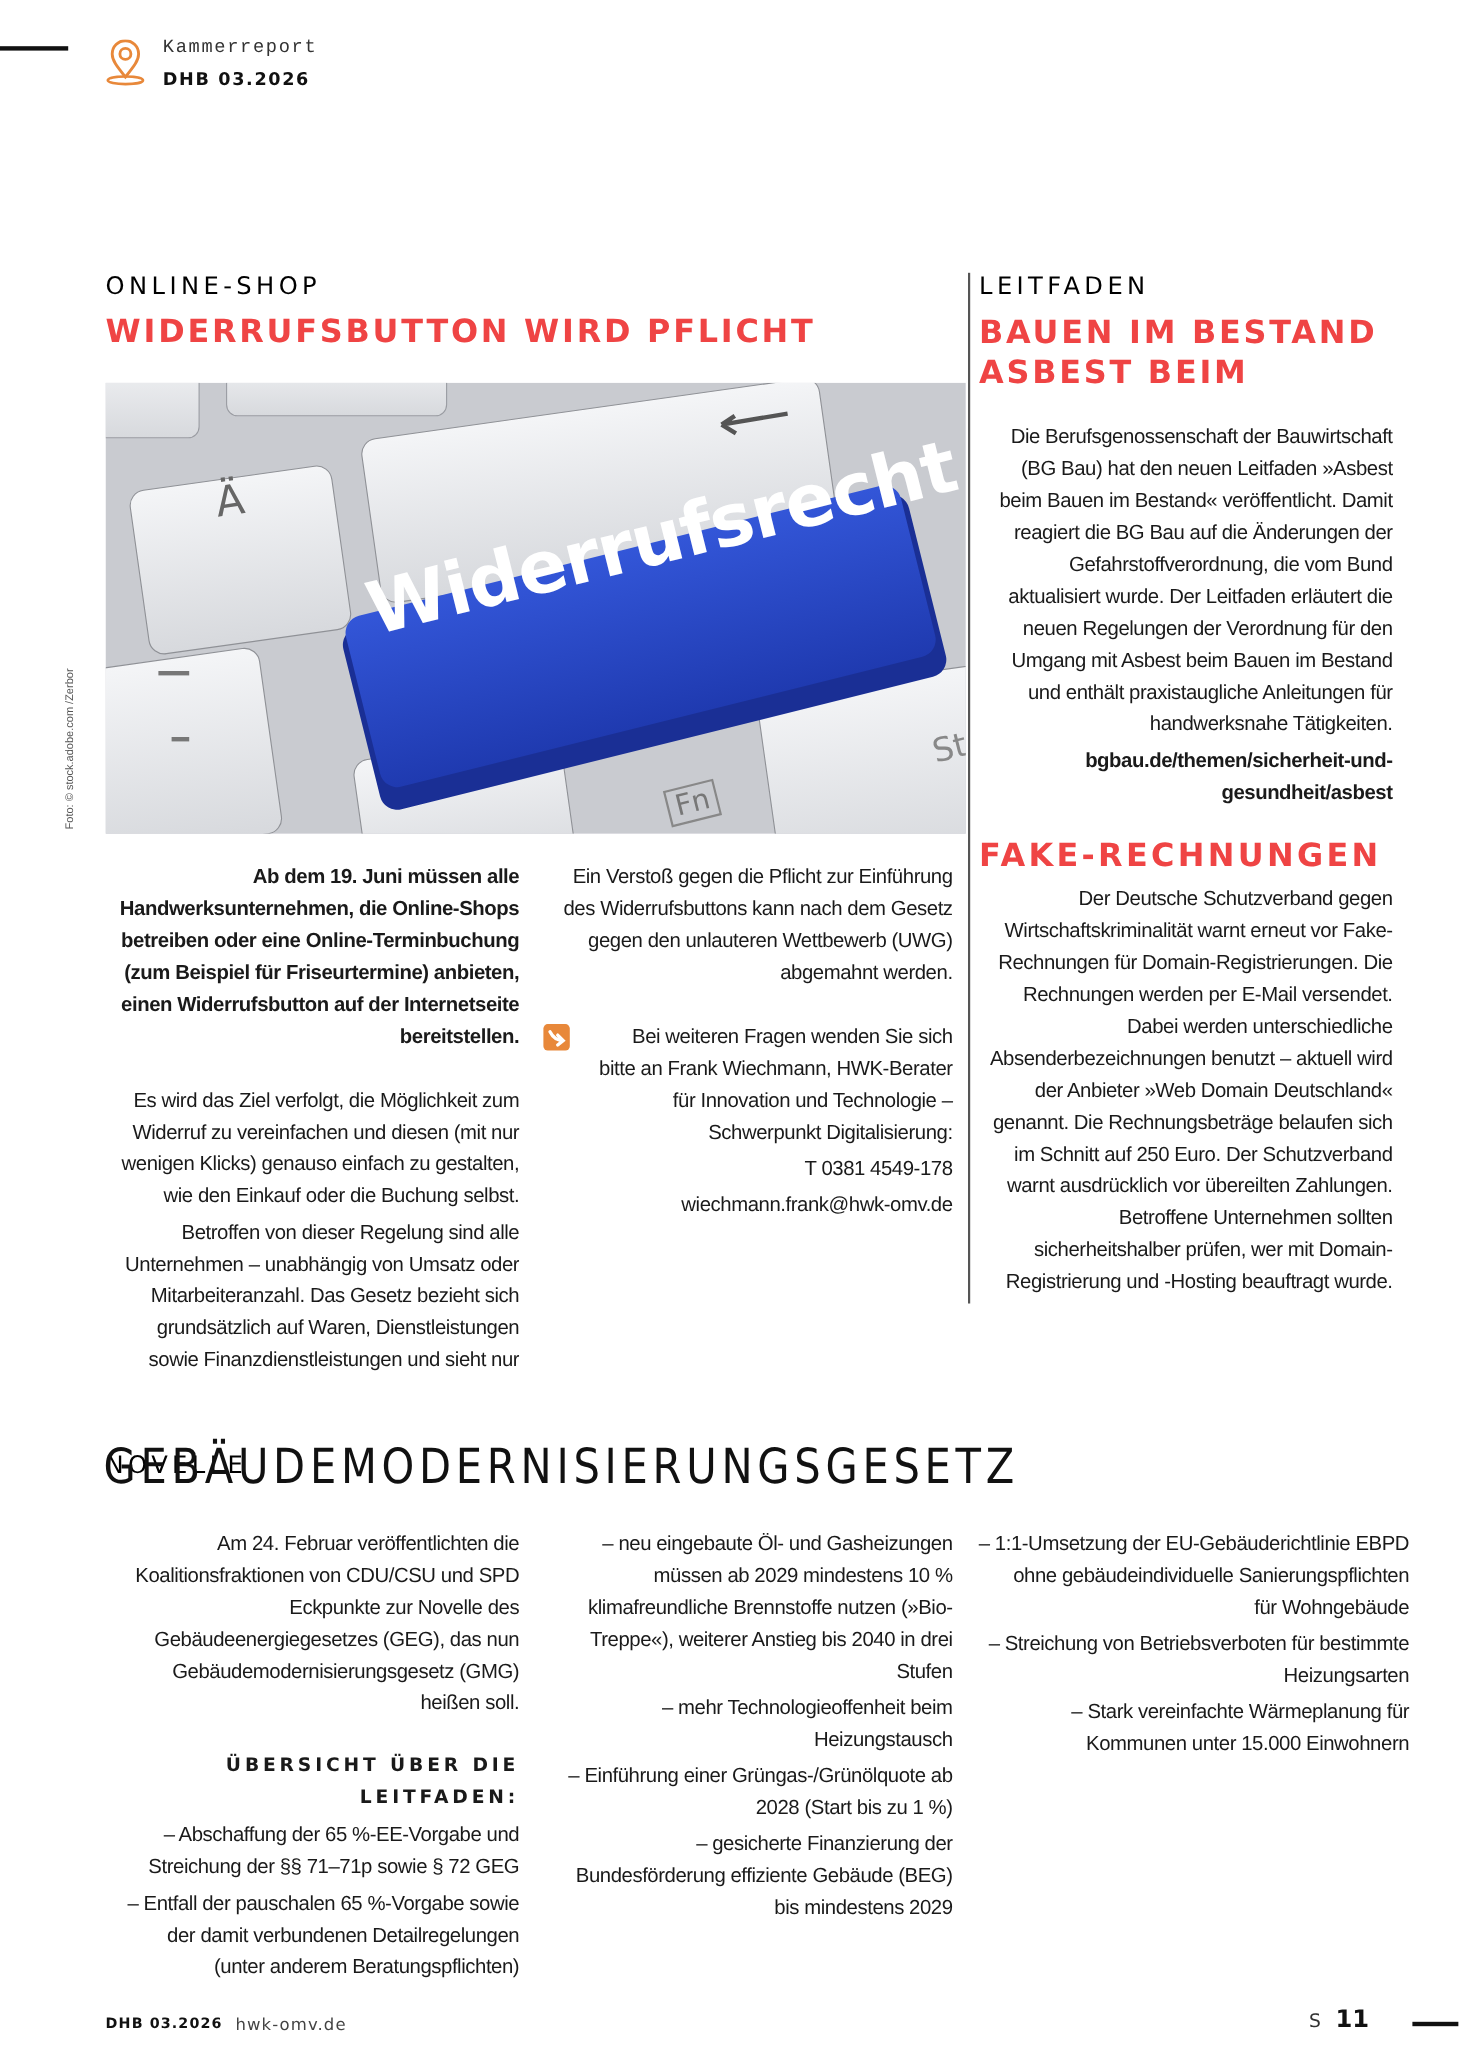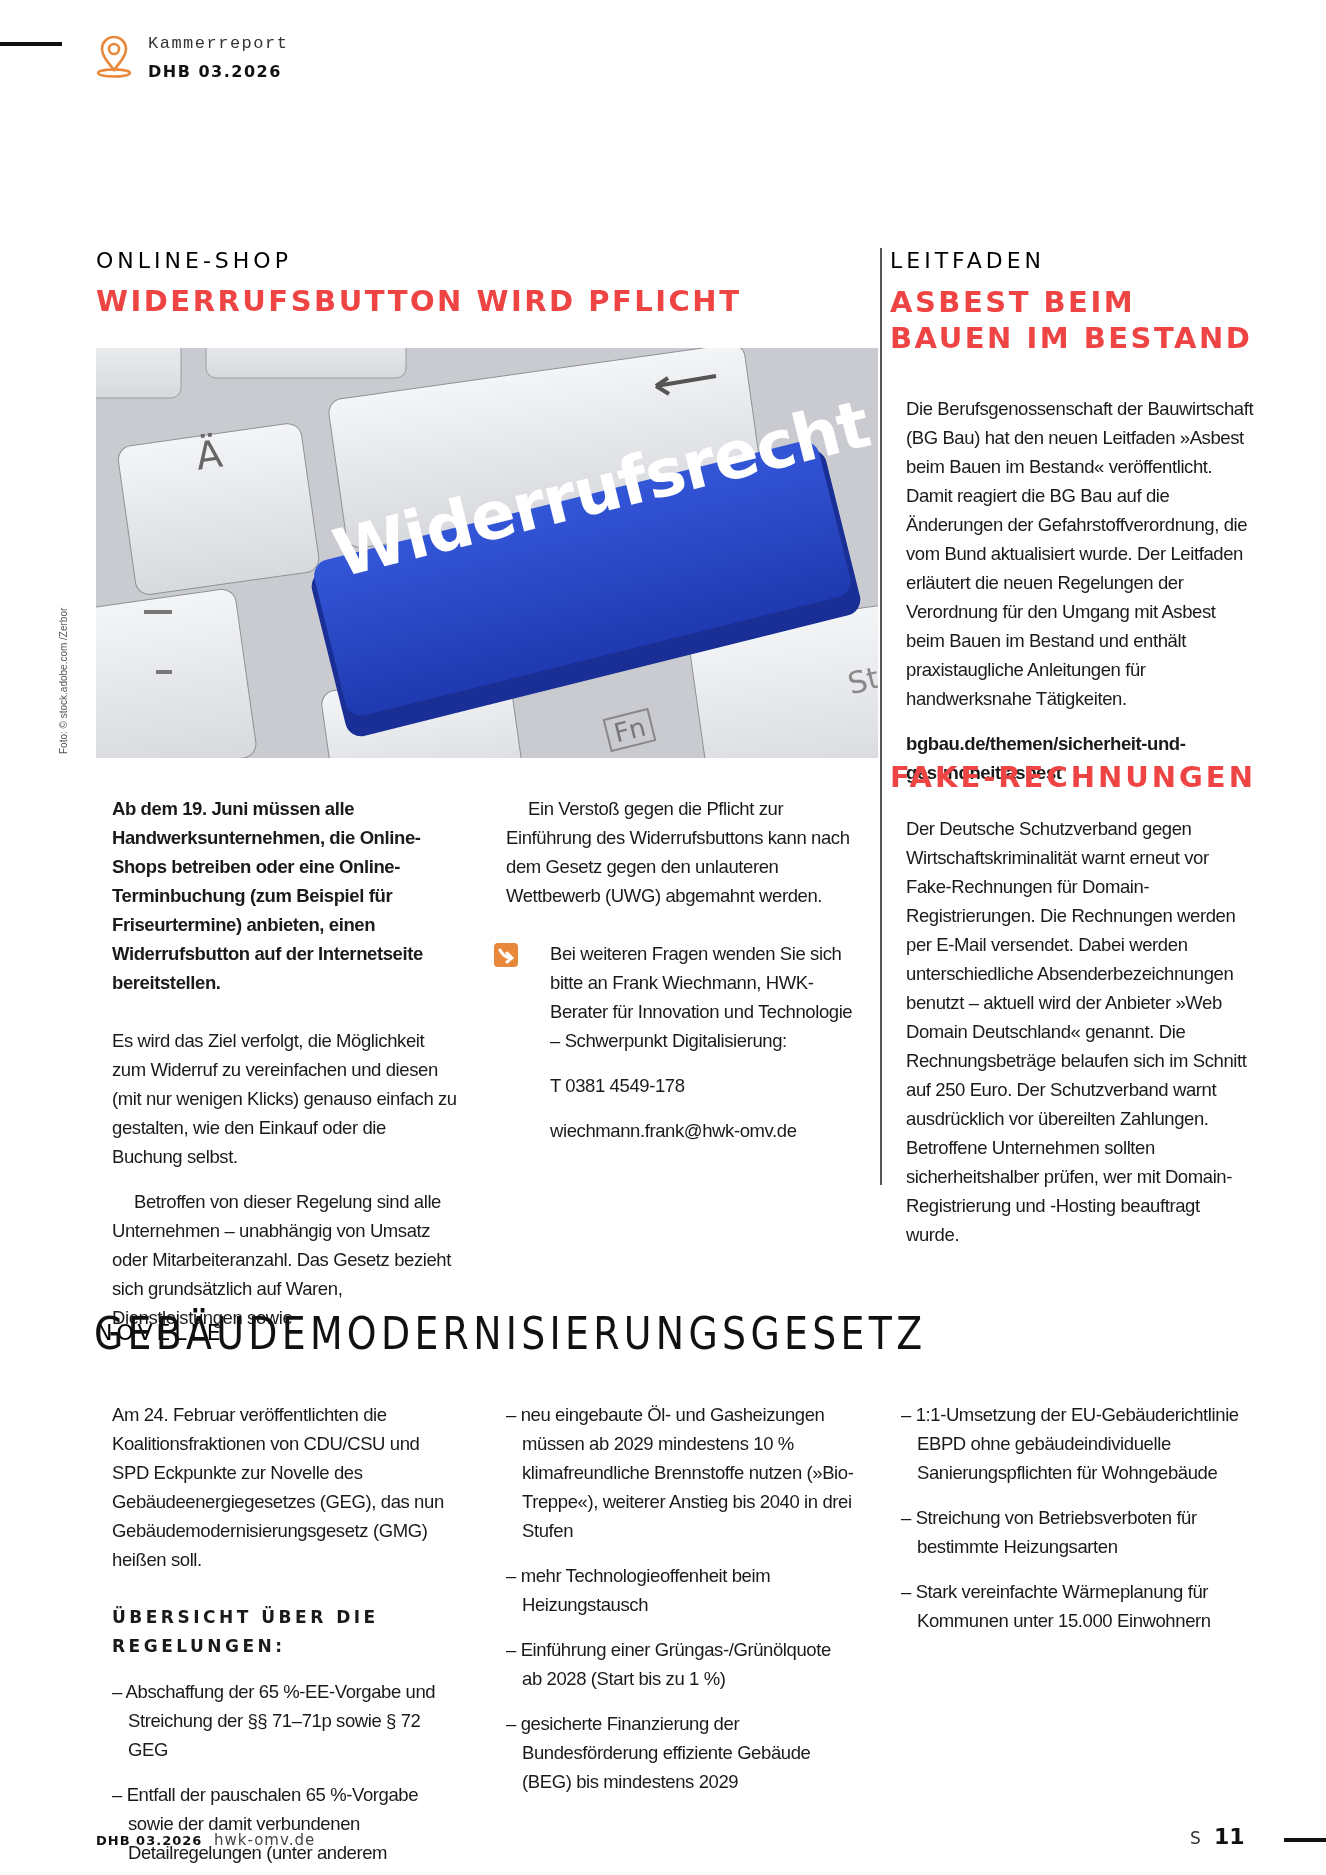--- a/index.html
+++ b/index.html
@@ -24,21 +24,21 @@
 
   .k2 { left: 890px; top: 248px; }
   .h2 { left: 890px; top: 284px; font-size: 29px; line-height: 36px; }
 
   
   .photo { left: 96px; top: 348px; width: 782px; height: 410px; overflow: hidden; background: #e6e7ea; }
   .credit { left: 58px; top: 754px; transform-origin: left top; transform: rotate(-90deg); font-size: 10px; color: #555; white-space: nowrap; font-family: "Liberation Sans", sans-serif; }
 
   
   .txt { font-family: "Liberation Sans", sans-serif; font-size: 18.5px; line-height: 29px; color: #1a1a1a; letter-spacing: -0.4px; transform-origin: left top; }
-  .txt p { margin: 16px; }
+  .txt p { margin: 4px; text-align: right; }
   .bold { font-weight: bold; }
   .indent { text-indent: 22px; }
 
   .col1 { left: 96px; top: 778px; width: 380px; }
   .col2 { left: 490px; top: 778px; width: 380px; }
   .col3 { left: 890px; top: 378px; width: 380px; }
   .col3b { left: 890px; top: 798px; width: 380px; }
 
   .h3 { left: 890px; top: 760px; font-size: 29px; letter-spacing: 3px; }
 
@@ -149,39 +149,39 @@
     <p>Bei weiteren Fragen wenden Sie sich bitte an Frank Wiechmann, HWK-Berater für Innovation und Technologie – Schwerpunkt Digitalisierung:</p>
     <p>T 0381 4549-178</p>
     <p>wiechmann.frank@hwk-omv.de</p>
   </div>
 </div>
 
 <div class="abs vrule"></div>
 
 <div class="abs kicker k2">LEITFADEN</div>
 <div class="abs headline h2">
+  <div>BAUEN IM BESTAND</div>
   <div>ASBEST BEIM</div>
-  <div>BAUEN IM BESTAND</div>
 </div>
 <div class="abs txt col3">
   <p>Die Berufsgenossenschaft der Bauwirtschaft (BG Bau) hat den neuen Leitfaden »Asbest beim Bauen im Bestand« veröffentlicht. Damit reagiert die BG Bau auf die Änderungen der Gefahrstoffverordnung, die vom Bund aktualisiert wurde. Der Leitfaden erläutert die neuen Regelungen der Verordnung für den Umgang mit Asbest beim Bauen im Bestand und enthält praxistaugliche Anleitungen für handwerksnahe Tätigkeiten.</p>
   <p class="bold">bgbau.de/themen/sicherheit-und-gesundheit/asbest</p>
 </div>
 
 <div class="abs headline h3">FAKE-RECHNUNGEN</div>
 <div class="abs txt col3b">
   <p>Der Deutsche Schutzverband gegen Wirtschaftskriminalität warnt erneut vor Fake-Rechnungen für Domain-Registrierungen. Die Rechnungen werden per E-Mail versendet. Dabei werden unterschiedliche Absenderbezeichnungen benutzt – aktuell wird der Anbieter »Web Domain Deutschland« genannt. Die Rechnungsbeträge belaufen sich im Schnitt auf 250 Euro. Der Schutzverband warnt ausdrücklich vor übereilten Zahlungen. Betroffene Unternehmen sollten sicherheitshalber prüfen, wer mit Domain-Registrierung und -Hosting beauftragt wurde.</p>
 </div>
 
 <div class="abs kicker k4">NOVELLE</div>
 <div class="abs h4">GEBÄUDEMODERNISIERUNGSGESETZ</div>
 
 <div class="abs txt n1">
   <p>Am 24. Februar veröffentlichten die Koalitionsfraktionen von CDU/CSU und SPD Eckpunkte zur Novelle des Gebäudeenergiegesetzes (GEG), das nun Gebäudemodernisierungsgesetz (GMG) heißen soll.</p>
-  <p class="subhead">ÜBERSICHT ÜBER DIE REGELUNGEN:</p>
+  <p class="subhead">ÜBERSICHT ÜBER DIE LEITFADEN:</p>
   <p class="li">– Abschaffung der 65 %-EE-Vorgabe und Streichung der §§ 71–71p sowie § 72 GEG</p>
   <p class="li">– Entfall der pauschalen 65 %-Vorgabe sowie der damit verbundenen Detailregelungen (unter anderem Beratungspflichten)</p>
 </div>
 <div class="abs txt n2">
   <p class="li">– neu eingebaute Öl- und Gasheizungen müssen ab 2029 mindestens 10 % klimafreundliche Brennstoffe nutzen (»Bio-Treppe«), weiterer Anstieg bis 2040 in drei Stufen</p>
   <p class="li">– mehr Technologieoffenheit beim Heizungstausch</p>
   <p class="li">– Einführung einer Grüngas-/Grünölquote ab 2028 (Start bis zu 1 %)</p>
   <p class="li">– gesicherte Finanzierung der Bundesförderung effiziente Gebäude (BEG) bis mindestens 2029</p>
 </div>
 <div class="abs txt n3">

